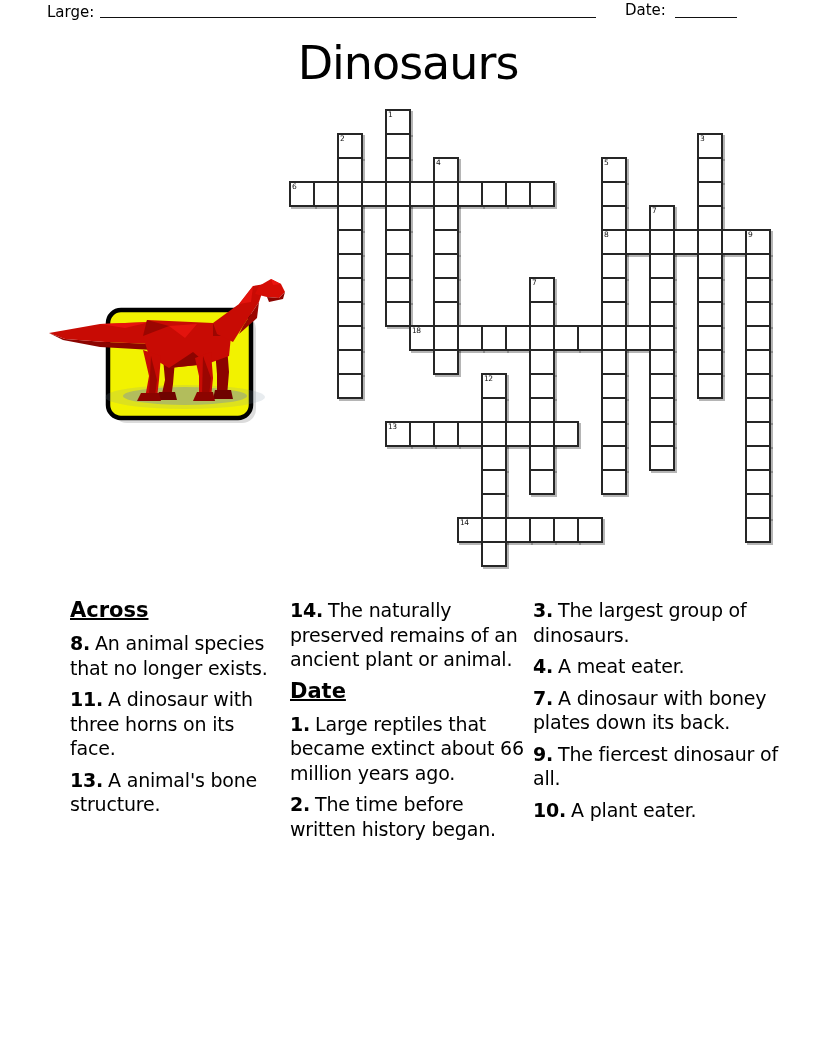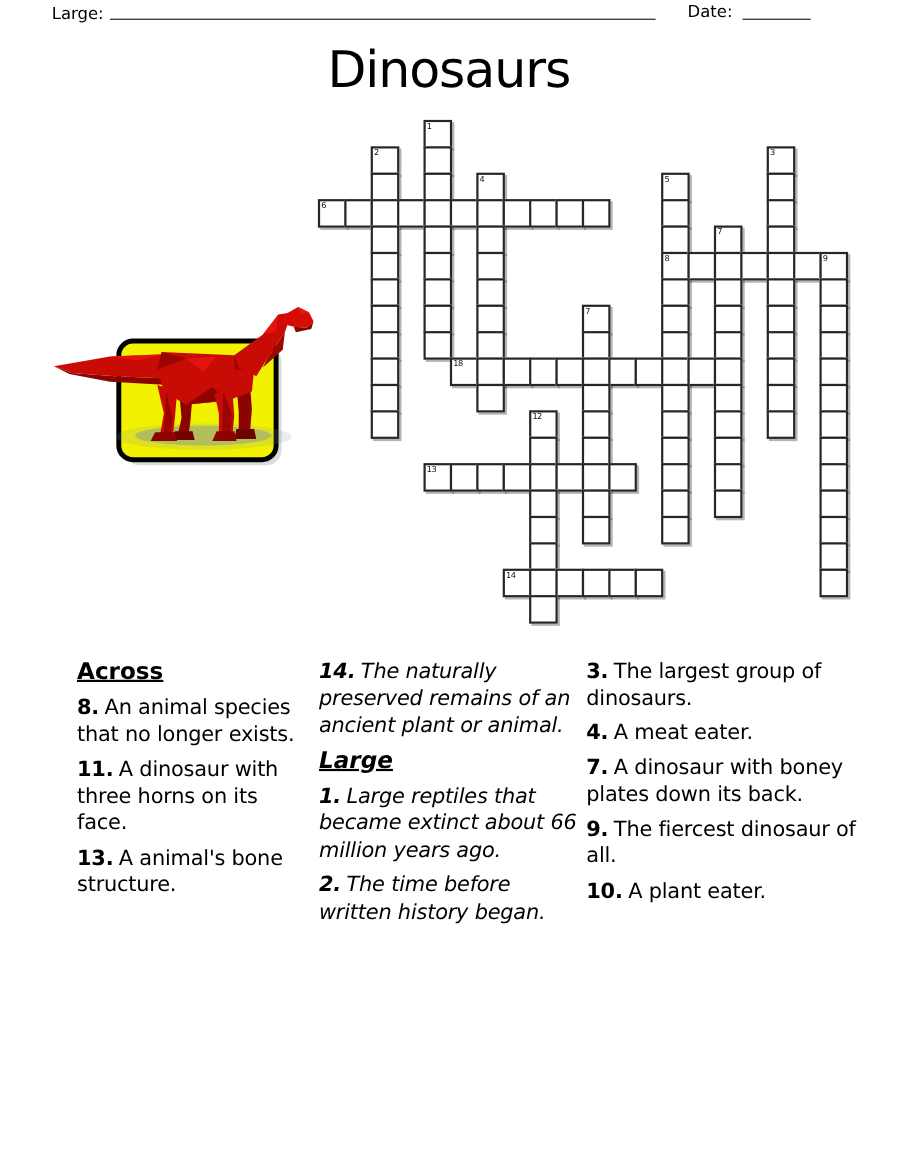--- a/index.html
+++ b/index.html
@@ -24,21 +24,21 @@
   }
   .cellnum{
     position:absolute;font-size:7.5px;line-height:8px;color:#111;
     z-index:3;letter-spacing:-0.5px;
   }
   
   .dino-wrap{position:absolute;left:45px;top:276px;width:245px;height:150px;}
   
   .clues-col{position:absolute;top:598px;}
   #clues-col-1{left:49px;width:208px;margin-left:21px;}
-  #clues-col-2{left:290px;width:238px;font-style:italic;}
+  #clues-col-2{left:290px;width:238px;}
   #clues-col-3{left:533px;width:252px;}
   .clue-heading{
     font-size:21px;font-weight:bold;text-decoration:underline;
     text-decoration-thickness:2px;margin:0 0 9px 0;
   }
   .clue{font-size:19px;line-height:24.5px;margin:0 0 7px 0;letter-spacing:-0.2px;}
   .clue b{margin-right:5px;}
 </style>
 </head>
 <body>
@@ -234,21 +234,21 @@
 </div>
 
 <div class="clues-col" id="clues-col-1">
     <div class="clue-heading">Across</div>
     <p class="clue"><b>8.</b>An animal species that no longer exists.</p>
     <p class="clue"><b>11.</b>A dinosaur with three horns on its face.</p>
     <p class="clue"><b>13.</b>A animal's bone structure.</p>
   </div>
 <div class="clues-col" id="clues-col-2">
     <p class="clue"><b>14.</b>The naturally preserved remains of an ancient plant or animal.</p>
-    <div class="clue-heading">Large</div>
+    <div class="clue-heading">Date</div>
     <p class="clue"><b>1.</b>Large reptiles that became extinct about 66 million years ago.</p>
     <p class="clue"><b>2.</b>The time before written history began.</p>
   </div>
 <div class="clues-col" id="clues-col-3">
     <p class="clue"><b>3.</b>The largest group of dinosaurs.</p>
     <p class="clue"><b>4.</b>A meat eater.</p>
     <p class="clue"><b>7.</b>A dinosaur with boney plates down its back.</p>
     <p class="clue"><b>9.</b>The fiercest dinosaur of all.</p>
     <p class="clue"><b>10.</b>A plant eater.</p>
   </div>

